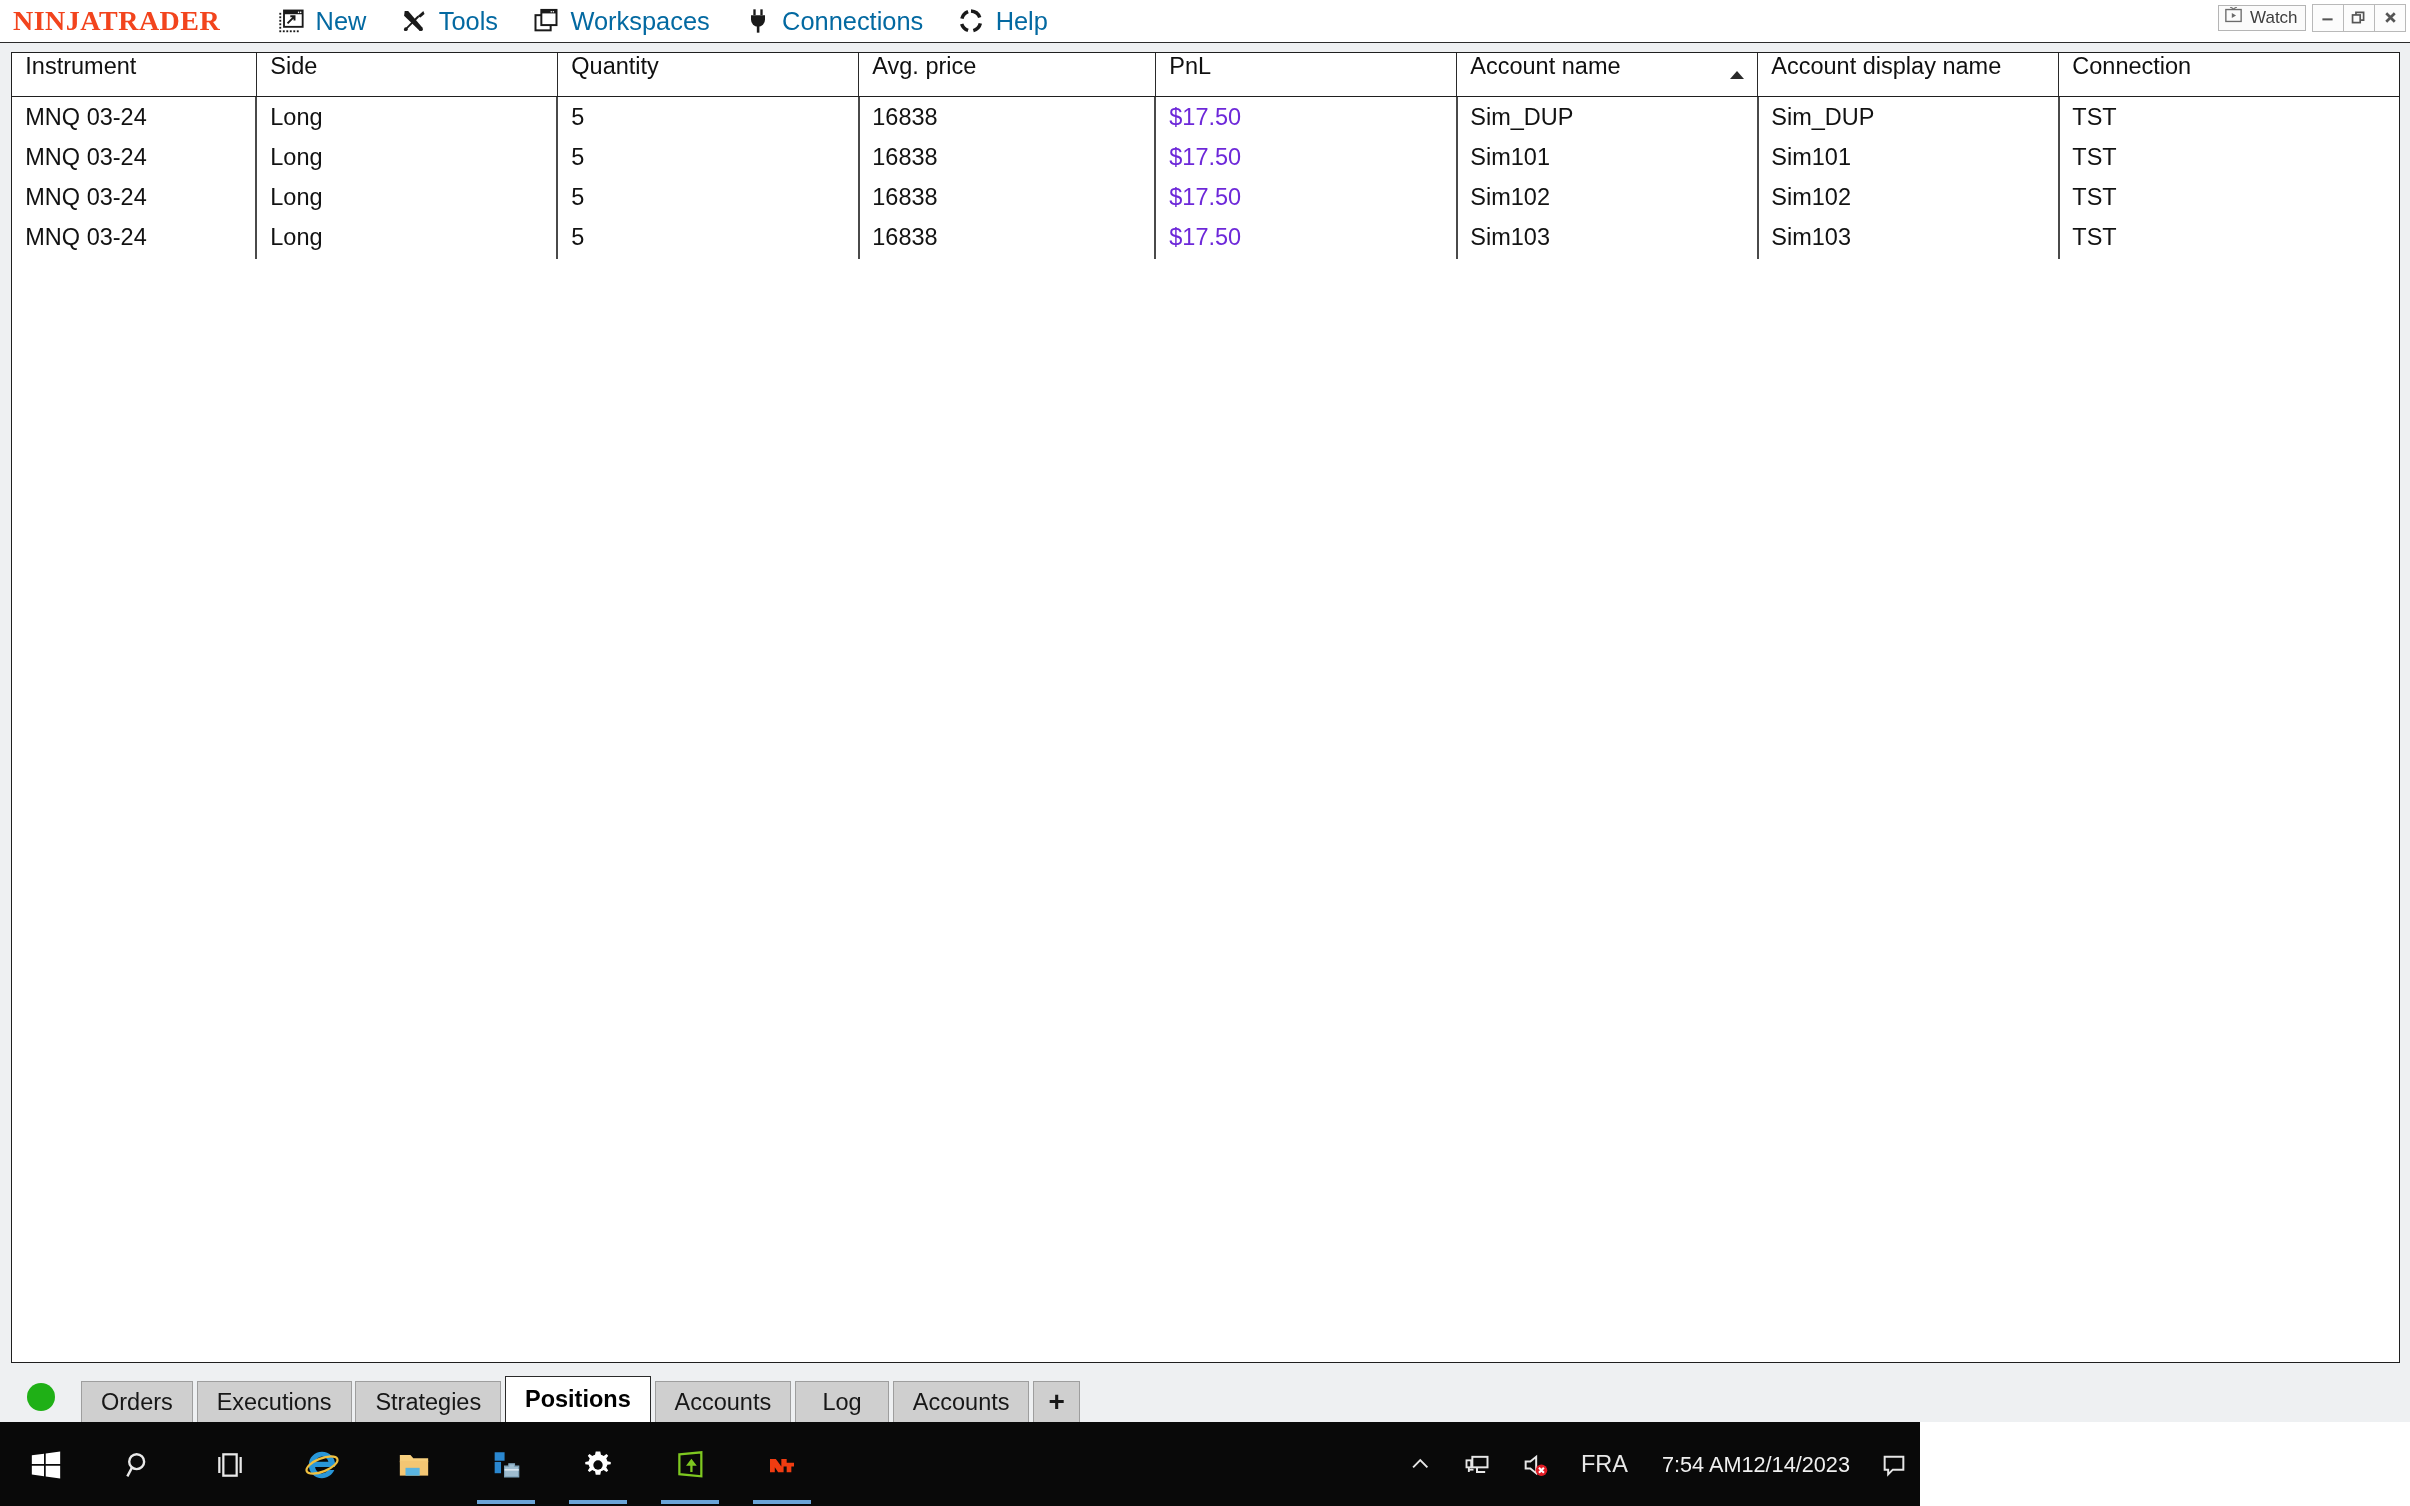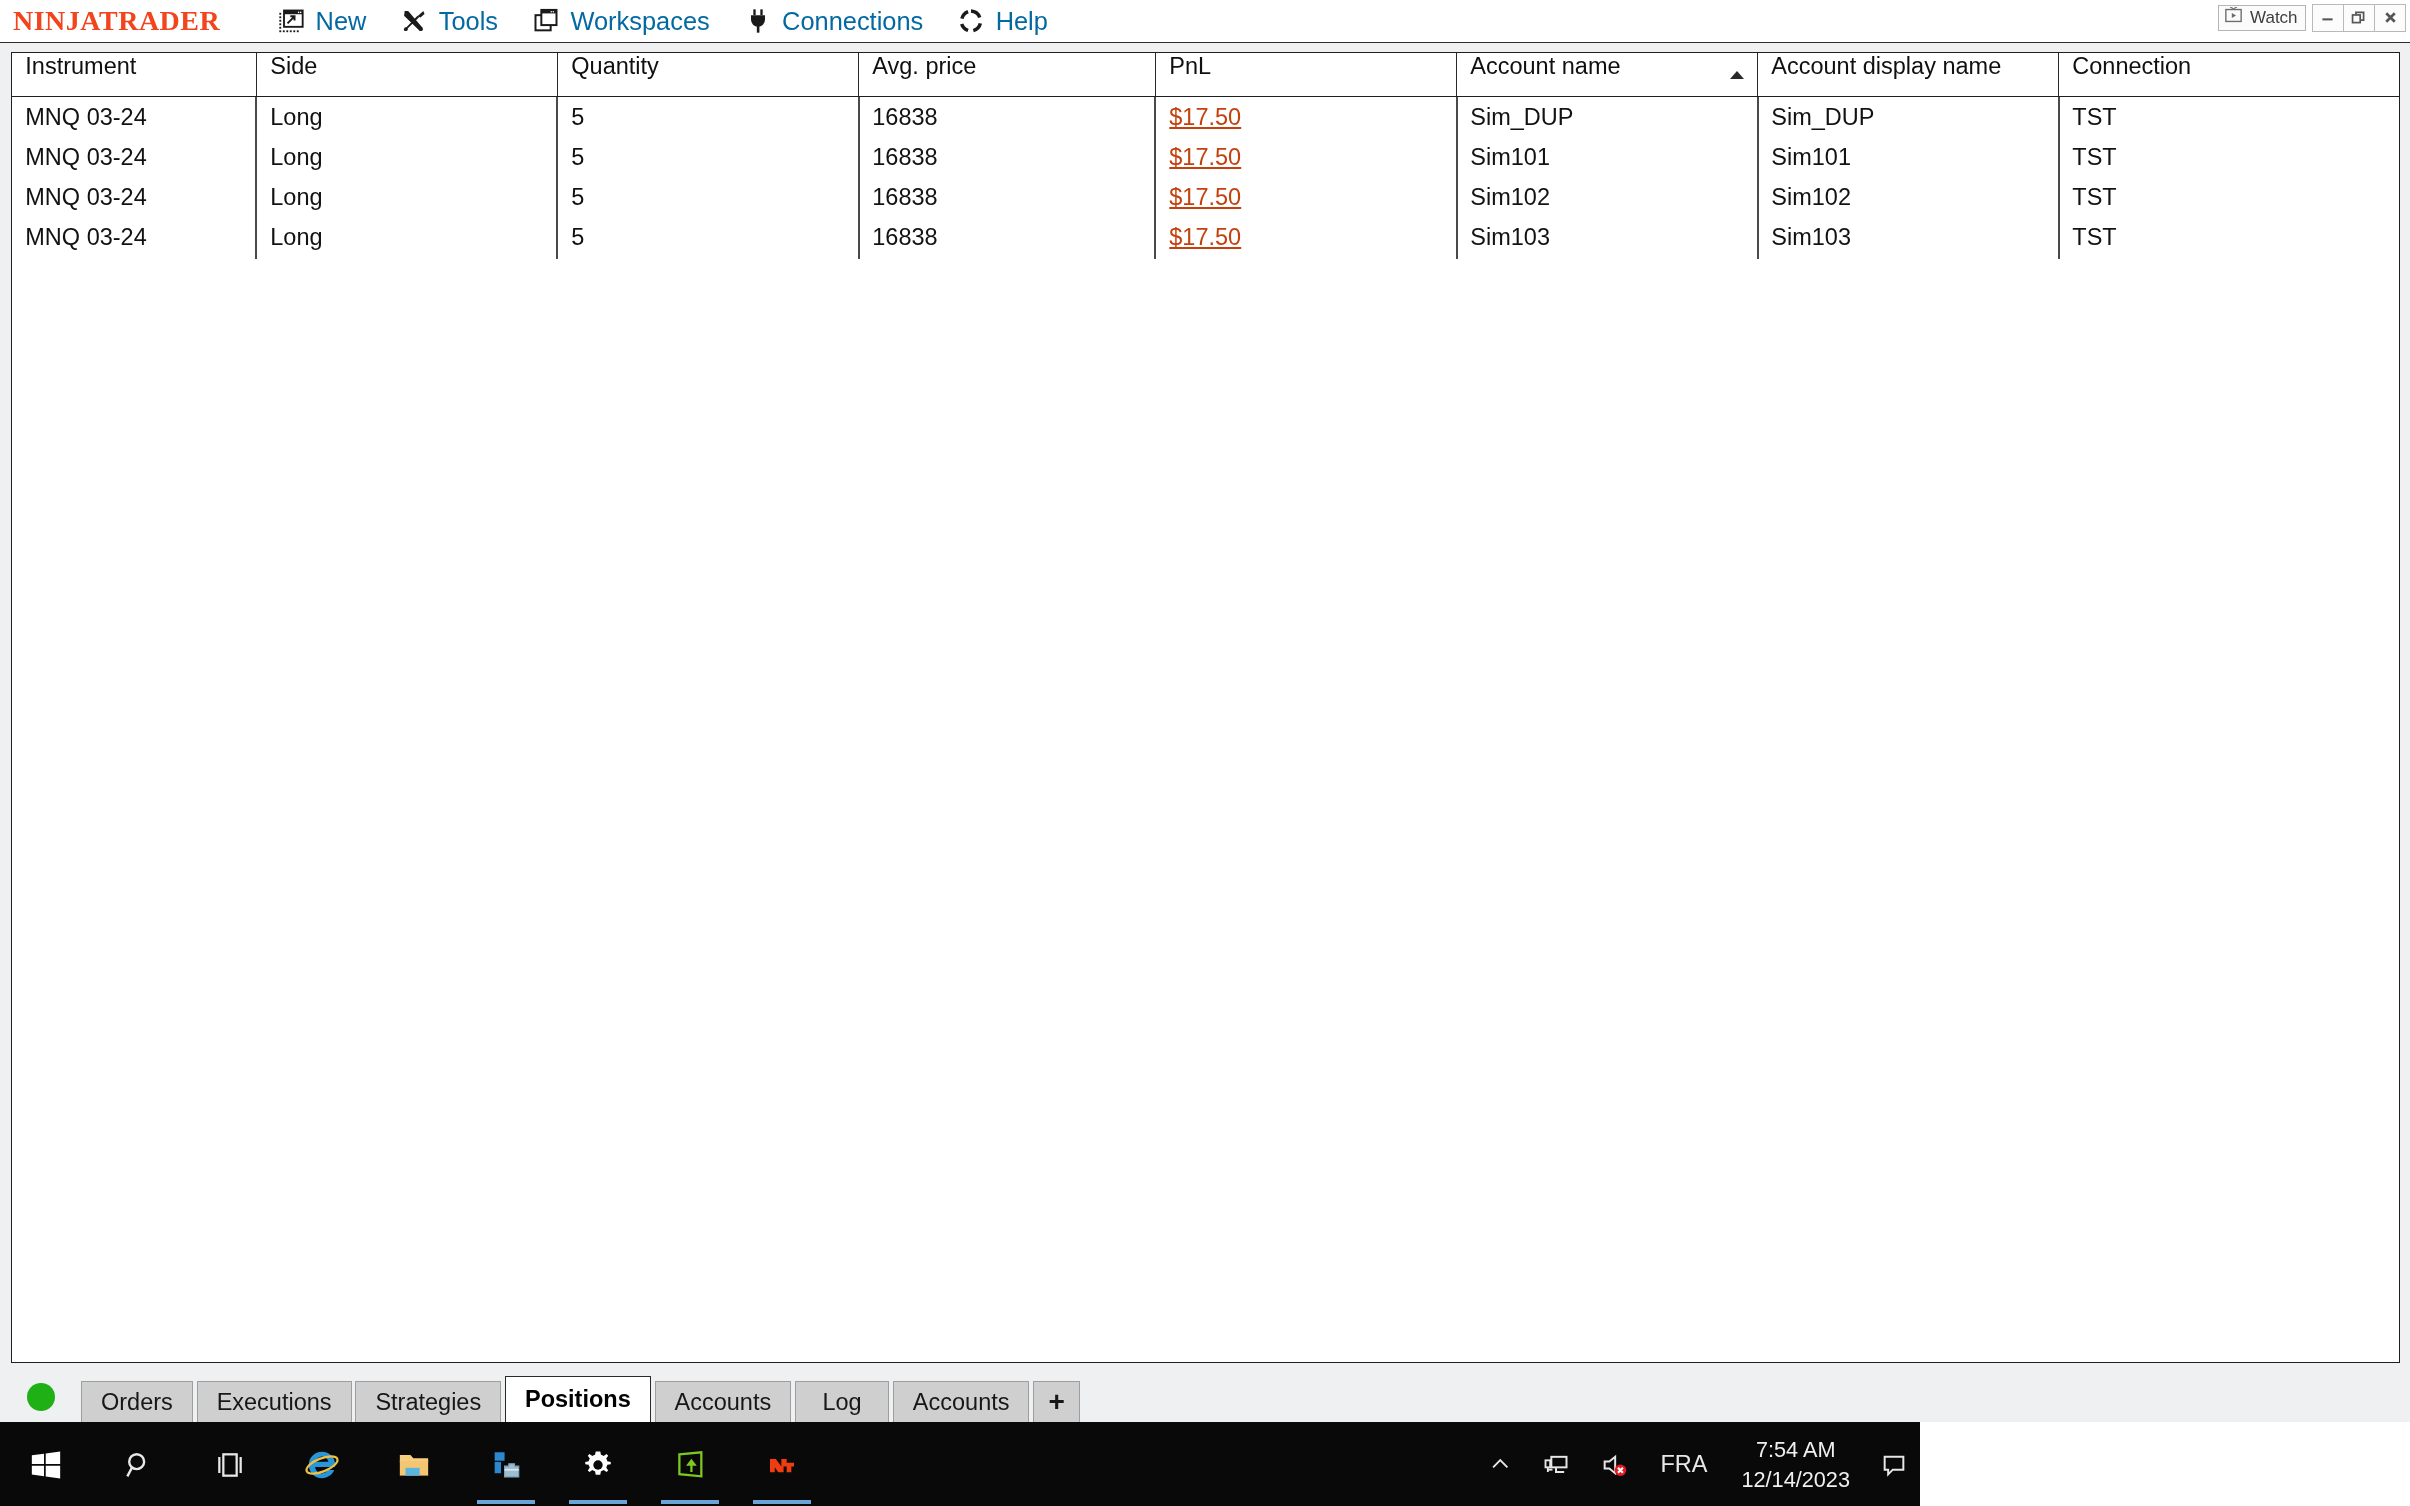--- a/index.html
+++ b/index.html
@@ -77,21 +77,21 @@
     border-left: 7.5px solid transparent; border-right: 7.5px solid transparent;
     border-bottom: 8.5px solid #2a2a2a;
   }
   .grid-body { position: relative; }
   .row { display: flex; height: 40px; }
   .cell {
     display: flex; align-items: center;
     padding-left: 13px; font-size: 23.5px; color: #121212;
     white-space: nowrap; overflow: hidden;
   }
-  .cell.pnl { color: #c2410c; text-decoration: underline; }
+  .cell.pnl { color: #6d28d9; }
   
   .vsep {
     position: absolute; top: 0; width: 1.9px; background: #4a4a4a;
     height: 162px;
   }
 
   
   .tabstrip {
     position: absolute; left: 0; top: 1367px; width: 2411px; height: 55px;
     background: #eef0f2;
@@ -128,21 +128,21 @@
     content: ""; position: absolute; left: 50%; transform: translateX(-50%);
     bottom: 2.8px; width: 58px; height: 4.7px; background: #6aa4d8;
   }
   .tray {
     position: absolute; right: 0; top: 0; height: 85px;
     display: flex; align-items: center; gap: 0;
   }
   .tray-item { padding: 0 15px; display: flex; align-items: center; justify-content: center; height: 85px; }
   .tray-lang { color: #e8e8e8; font-size: 23.5px; padding: 0 17px; }
   .clock {
-    display: flex; flex-direction: column; align-items: center; justify-content: center;
+    display: flex; align-items: center; justify-content: center;
     color: #f0f0f0; font-size: 21.7px; line-height: 30px; padding: 0 17px; height: 85px;
   }
   .tray-action { width: 53px; display: flex; align-items: center; justify-content: center; height: 85px; }
 </style>
 </head>
 <body>
 
 <div class="menubar">
   <div class="brand">NINJATRADER</div>
 

